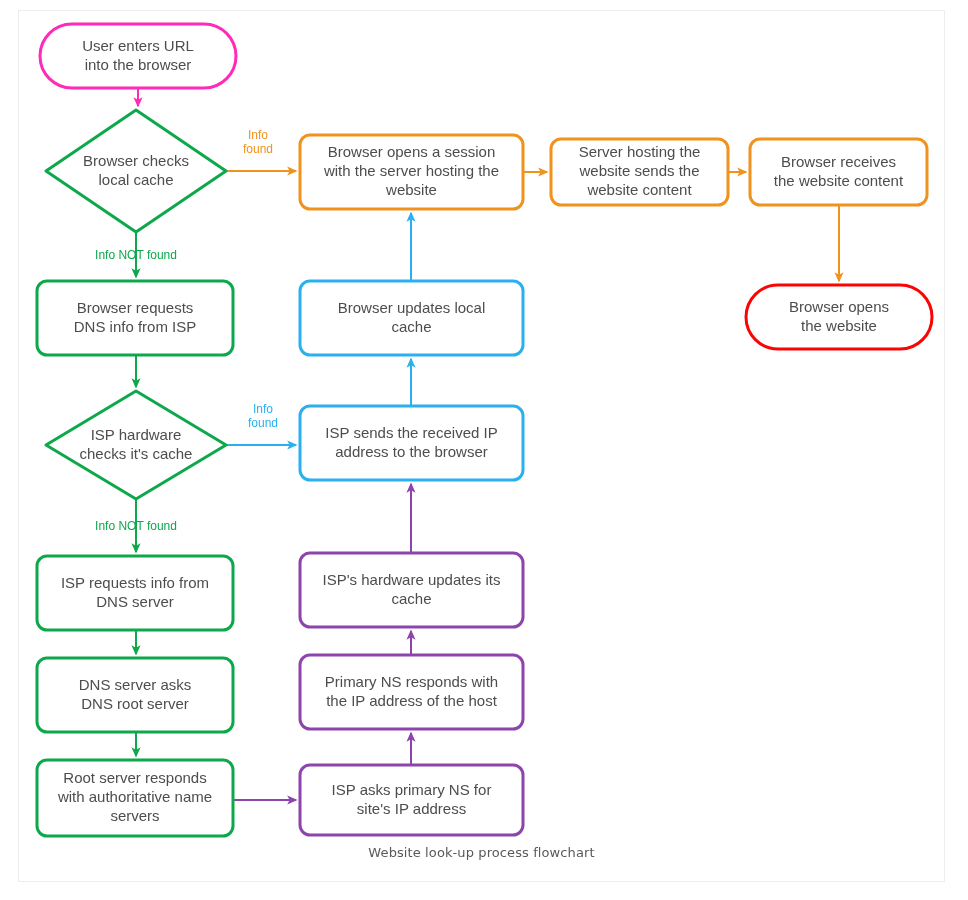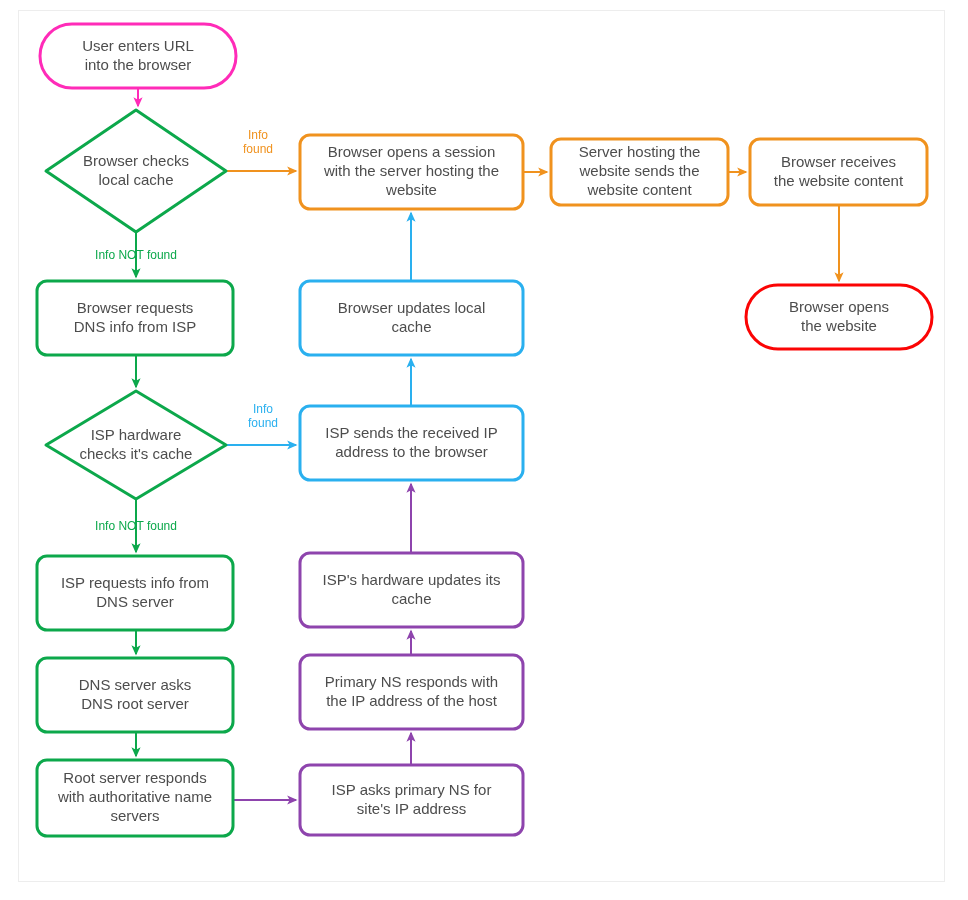--- a/index.html
+++ b/index.html
@@ -212,13 +212,14 @@
         <g>
           <rect x="750" y="139" width="177" height="66" rx="10" ry="10" class="node-shape" stroke="#f0921e"></rect>
           <text class="node-text" x="838.5" y="172" fill="#4d4d4d" font-size="15"><tspan x="838.5" y="162.5">Browser receives</tspan><tspan x="838.5" y="181.5">the website content</tspan></text>
         </g>
         <g>
           <rect x="746" y="285" width="186" height="64" rx="32" ry="32" class="node-shape" stroke="#fb0404"></rect>
           <text class="node-text" x="839" y="317" fill="#4d4d4d" font-size="15"><tspan x="839" y="307.5">Browser opens</tspan><tspan x="839" y="326.5">the website</tspan></text>
         </g>
       </g>
   </svg>
+  <div id="caption">Website look-up process flowchart</div>
 </div>
 
 </body></html>

